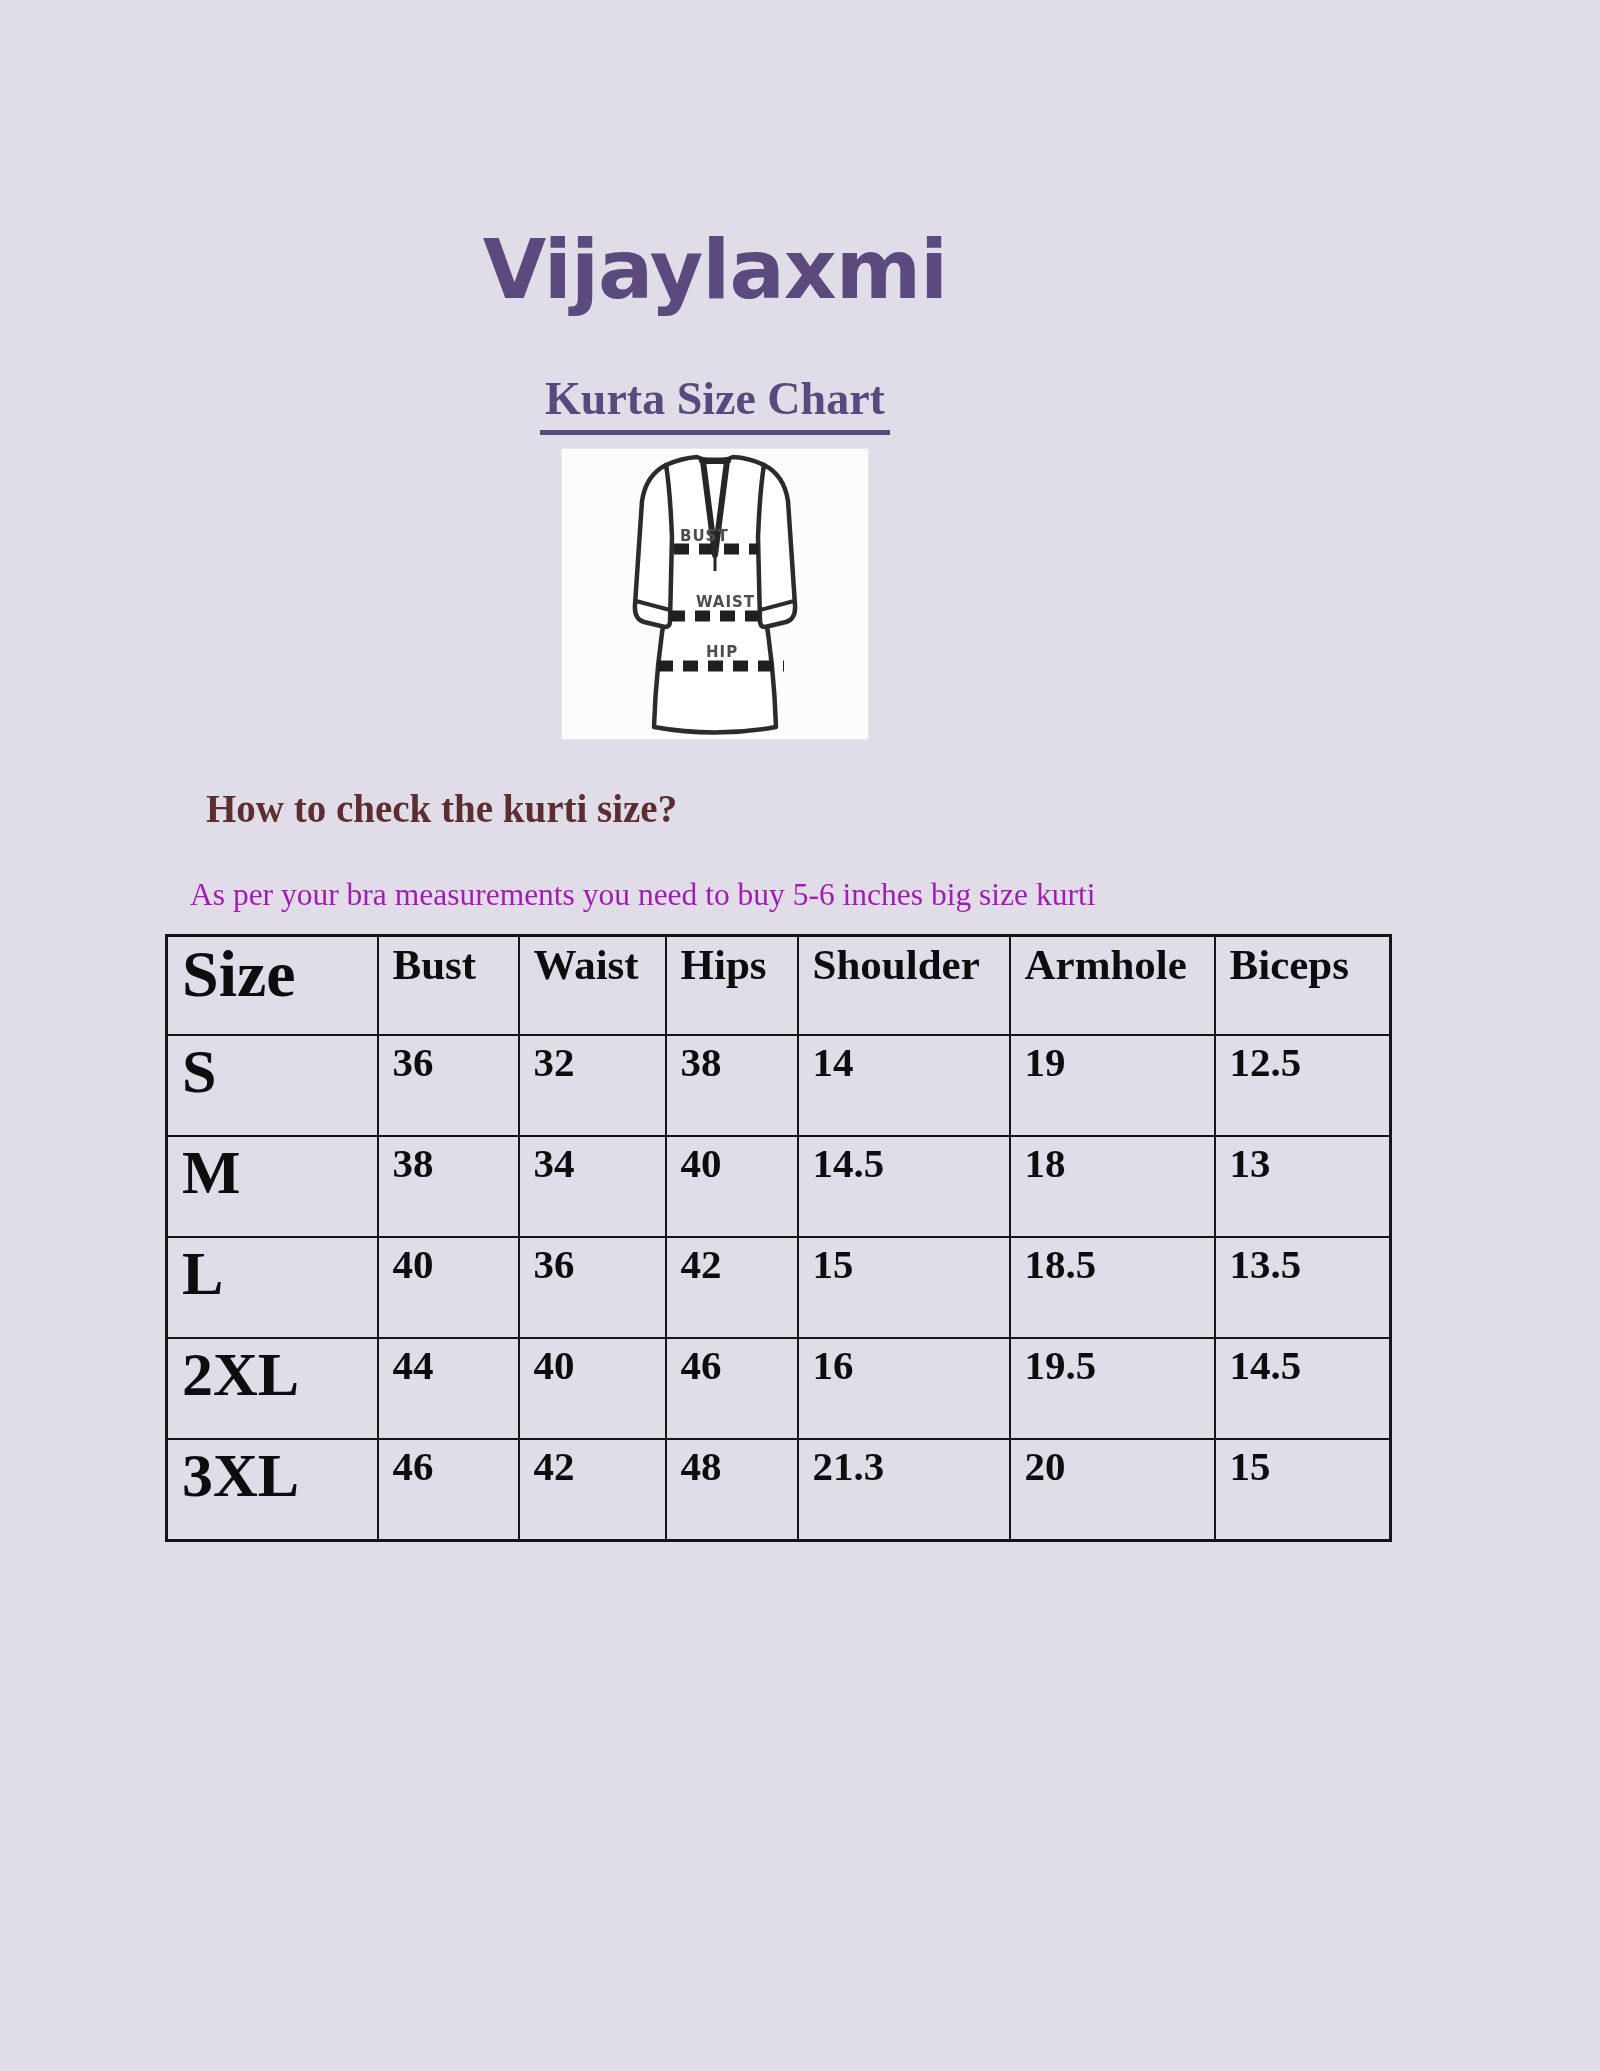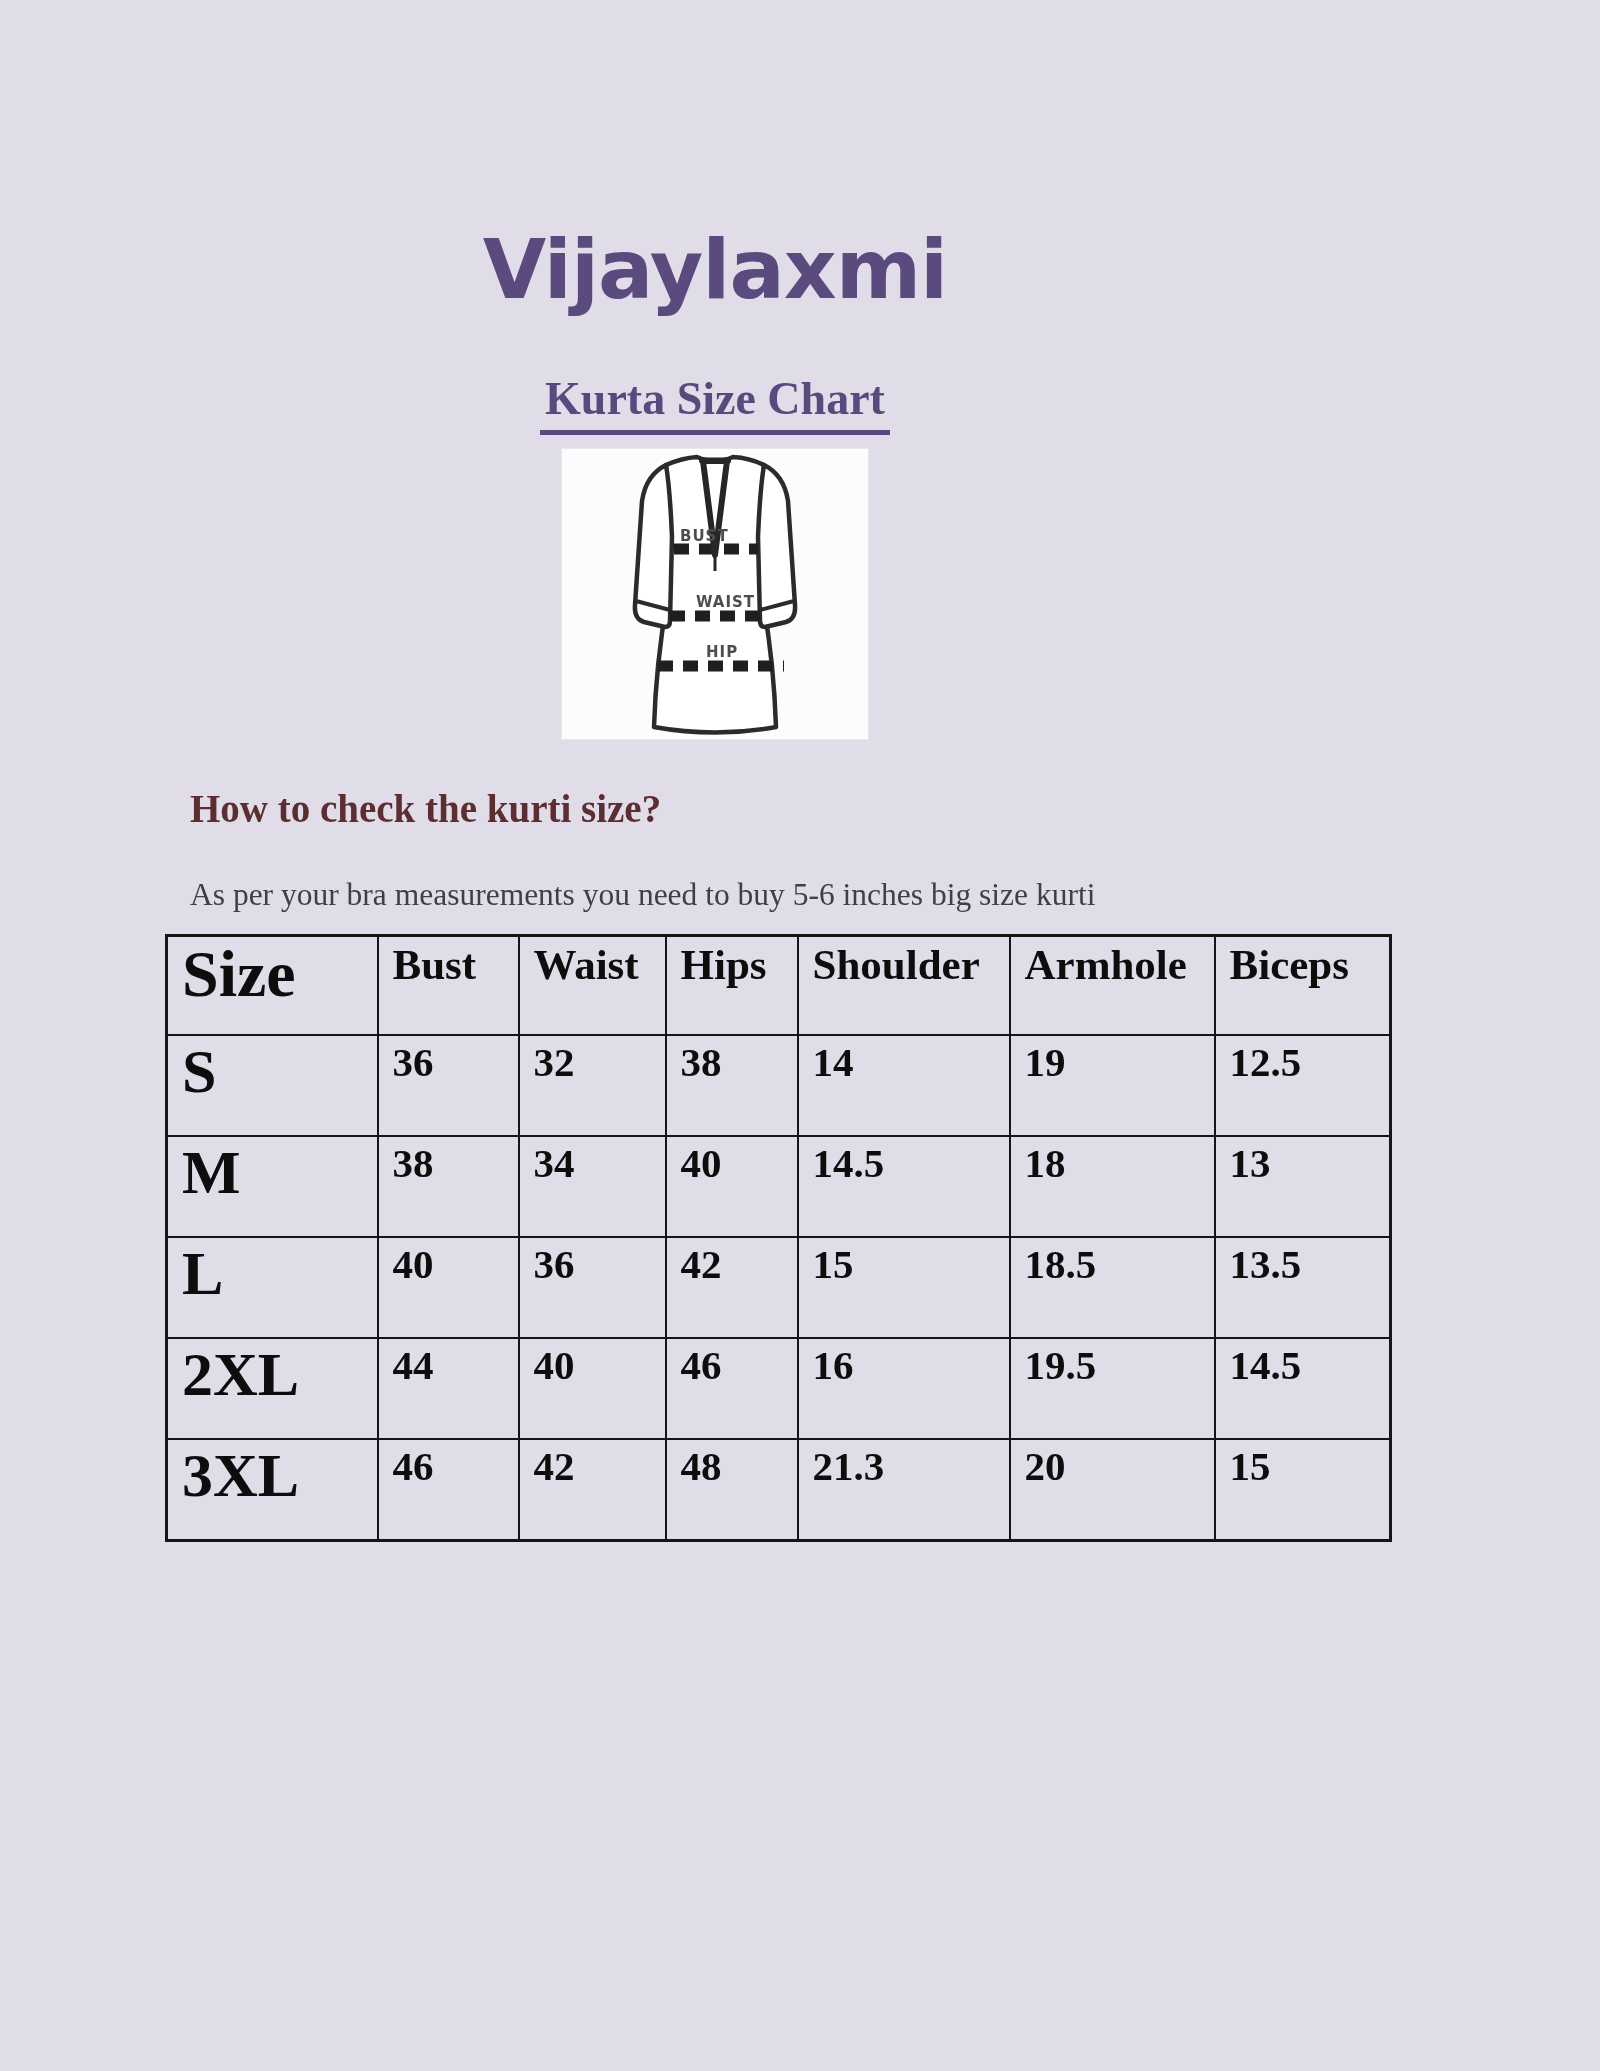--- a/index.html
+++ b/index.html
@@ -40,27 +40,27 @@
     width: 306px;
     height: 290px;
     background: #fcfcfc;
     margin: 14px auto 0;
     box-shadow: 0 0 0 1px #e8e6ee;
   }
 
   
   .guide { margin: 48px 140px 0 190px; }
   .guide h2 {
-    margin: 0;
+    margin: 16px;
     font-size: 39px;
     font-weight: bold;
     color: #5d2e31;
     line-height: 1.15;
   }
-  .guide p { color: #404040; }
+  .guide p { color: #a21caf; }
   .guide .intro {
     margin: 40px 0 0;
     font-size: 31.5px;
     line-height: 1.45;
   }
   .guide .example {
     margin: 26px 0 0;
     font-size: 31.5px;
     line-height: 1.45;
     max-width: 1205px;

